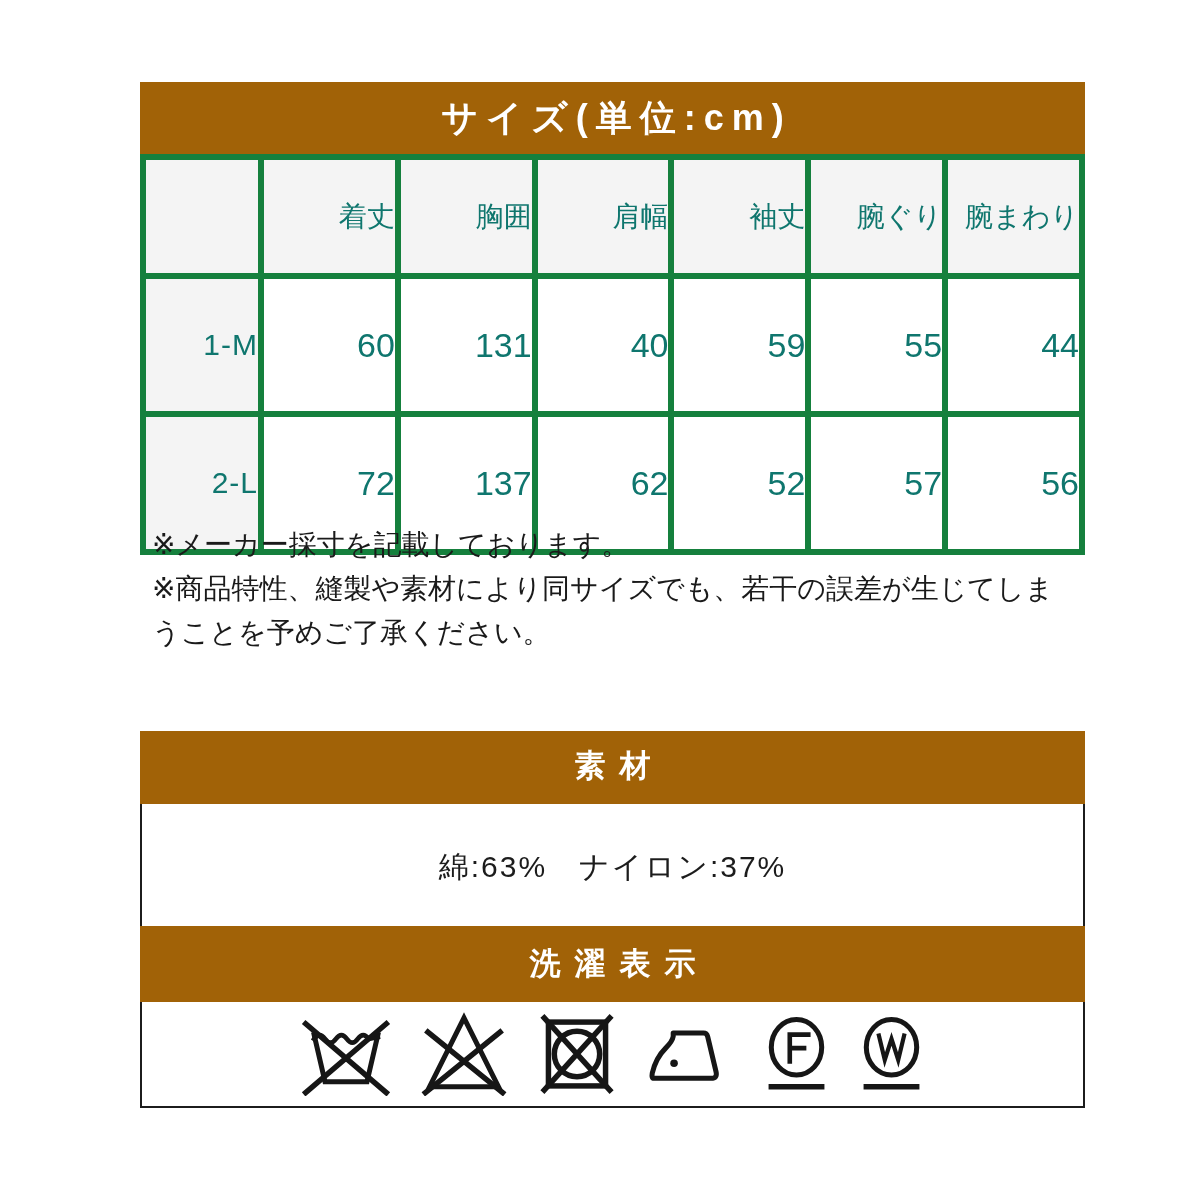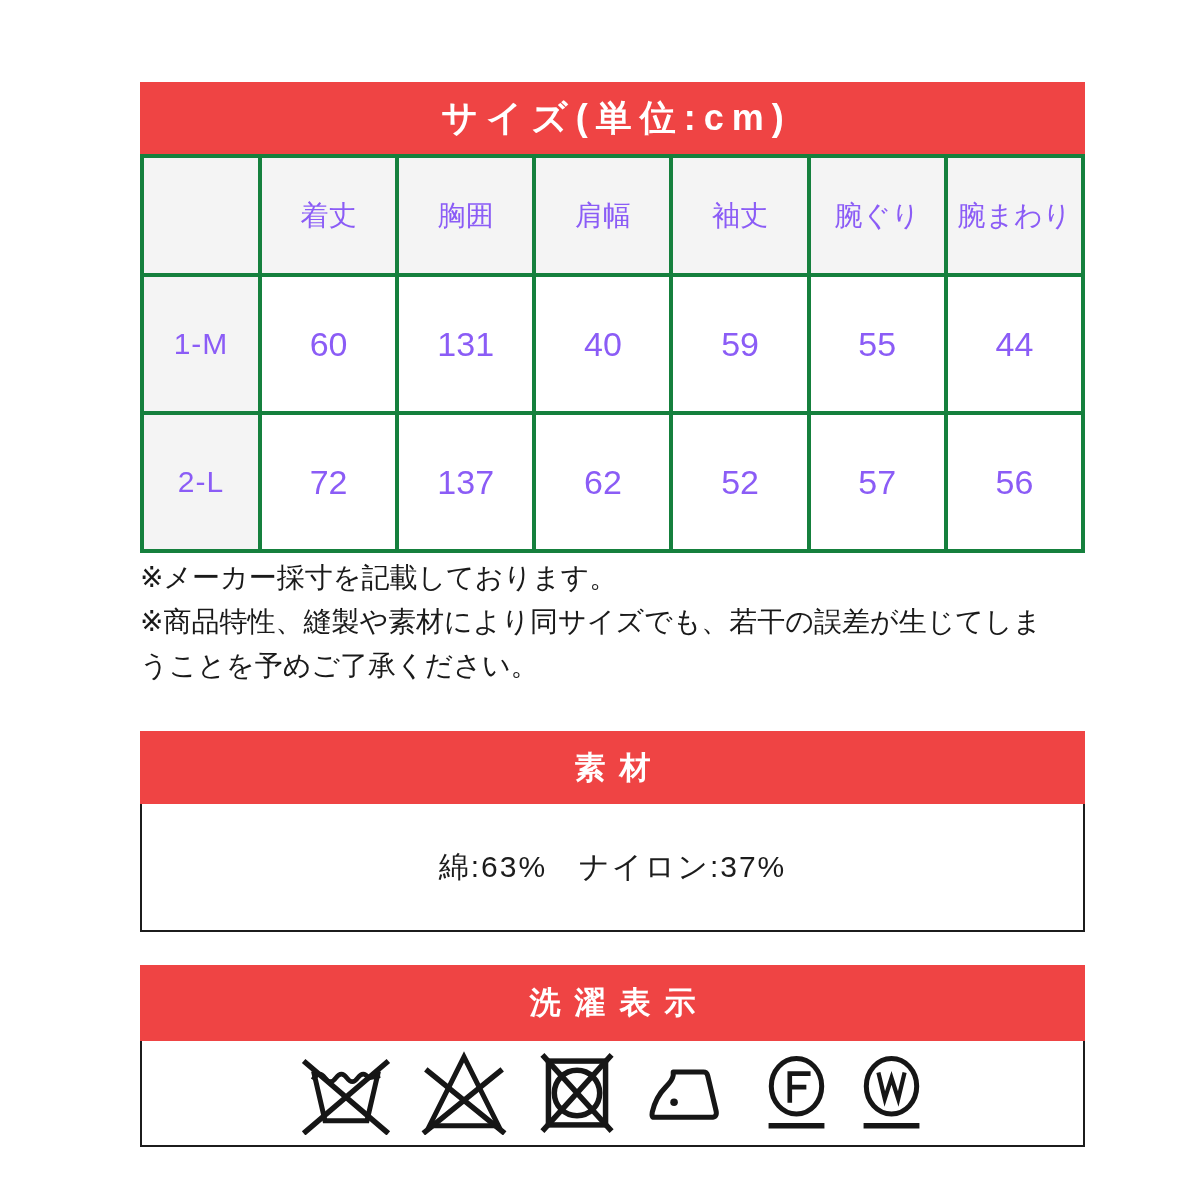--- a/index.html
+++ b/index.html
@@ -4,38 +4,38 @@
 <style>
   html,body{margin:0;padding:0;}
   body{
     width:1200px;height:1200px;background:#ffffff;
     font-family:"Liberation Sans","DejaVu Sans",sans-serif;
     color:#1c1c1c;
   }
   .page{position:relative;width:1200px;height:1200px;background:#ffffff;overflow:hidden;}
   .sec{position:absolute;left:140px;width:945px;box-sizing:border-box;}
   #size-sec{top:82px;}
-  #notes-sec{top:556px;width:925px;}
+  #notes-sec{top:523px;width:925px;margin-left:12px;}
   #material-sec{top:731px;}
-  #care-sec{top:965px;}
+  #care-sec{top:926px;}
 
   .bar{
-    background:#ef4444;color:#ffffff;font-weight:bold;text-align:center;
+    background:#a16207;color:#ffffff;font-weight:bold;text-align:center;
     box-sizing:border-box;
   }
   .size-bar{height:72px;line-height:72px;font-size:36px;letter-spacing:8px;padding-left:8px;}
-  .mid-bar{height:73px;line-height:73px;font-size:31px;letter-spacing:14px;padding-left:14px;}
+  .mid-bar{height:73px;line-height:73px;font-size:31px;letter-spacing:14px;padding-left:14px;font-family:Liberation Mono, monospace;}
   .care-bar{height:76px;line-height:76px;font-size:31px;letter-spacing:14px;padding-left:14px;}
 
   table.size-table{
     width:100%;border-collapse:collapse;table-layout:fixed;background:#ffffff;
   }
   table.size-table th,table.size-table td{
-    border:4px solid #15803d;text-align:center;vertical-align:middle;
-    font-weight:normal;color:#8b5cf6;padding:0;
+    border:6px solid #15803d;text-align:right;vertical-align:middle;
+    font-weight:normal;color:#0f766e;padding:0;
   }
   table.size-table thead tr{height:119px;}
   table.size-table tbody tr{height:138px;}
   table.size-table thead th{background:#f4f4f4;font-size:28px;}
   table.size-table tbody th{background:#f4f4f4;font-size:30px;letter-spacing:1px;}
   table.size-table td{background:#ffffff;font-size:34px;}
   col.label-col{width:118px;}
 
   .notes p{margin:0;font-size:28px;line-height:44px;color:#1a1a1a;}
 

